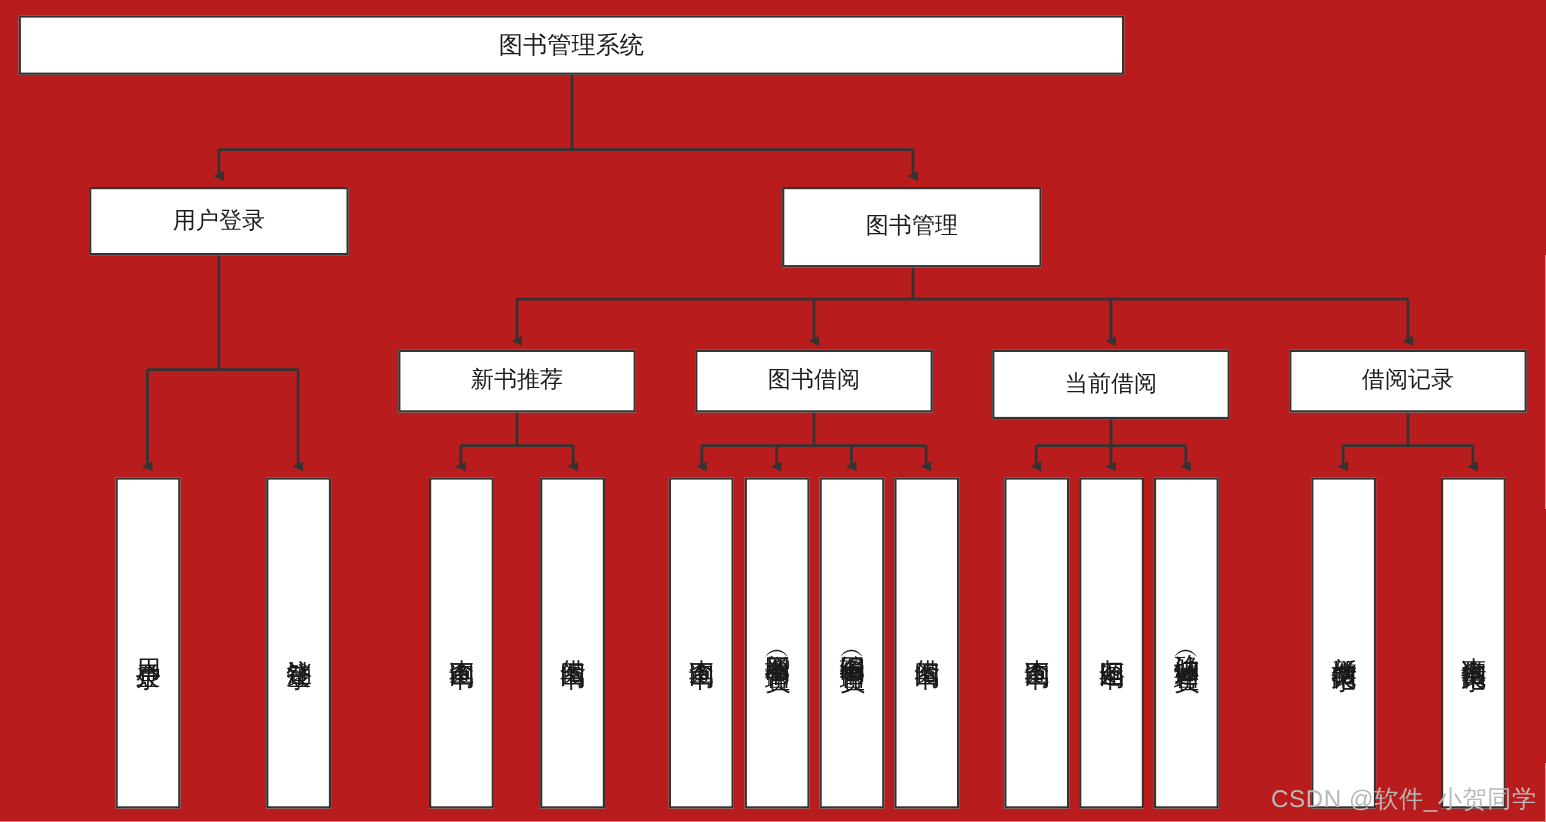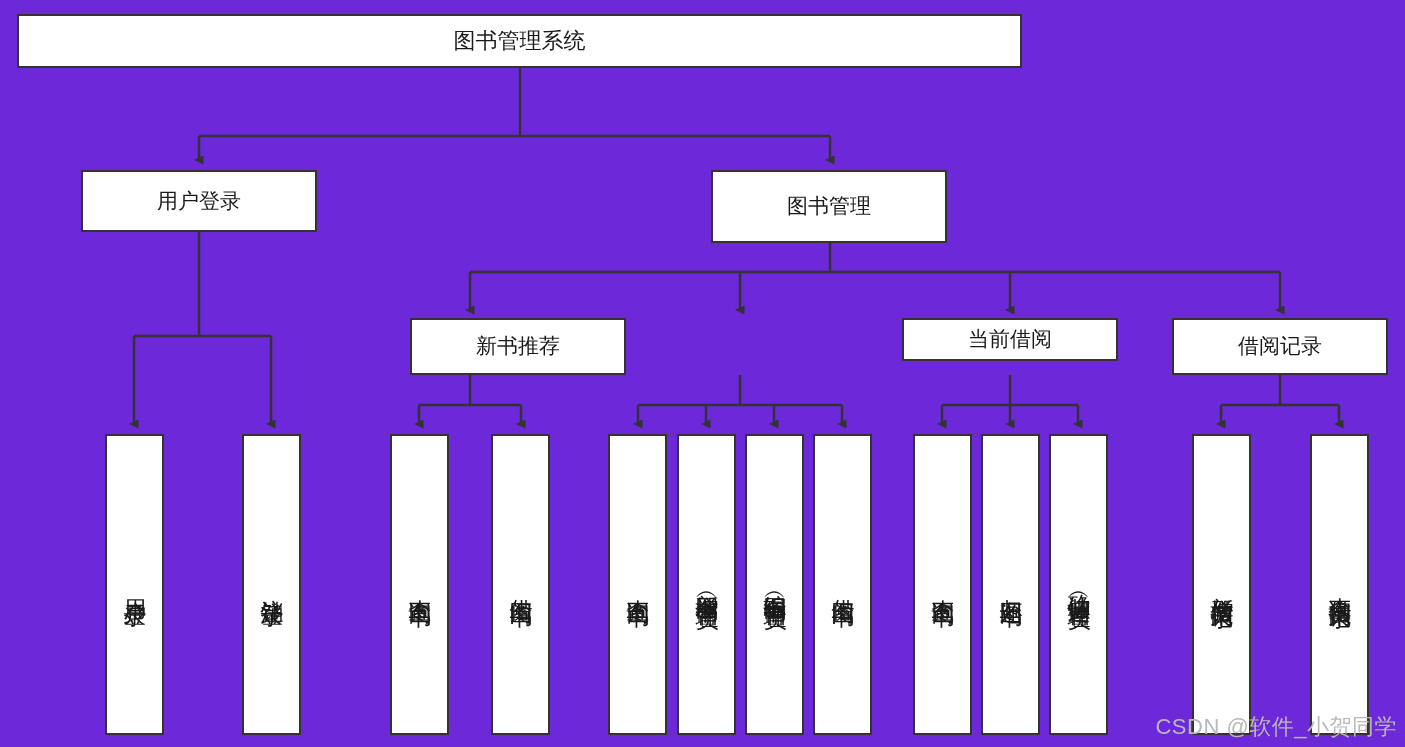--- a/index.html
+++ b/index.html
@@ -7,21 +7,21 @@
     padding: 0;
     background: #ffffff;
   }
   body {
     font-family: "Liberation Sans", "DejaVu Sans", sans-serif;
   }
   #canvas {
     position: relative;
     width: 1405px;
     height: 747px;
-    background: #6d28d9;
+    background: #b91c1c;
     overflow: hidden;
   }
   
   #wires {
     position: absolute;
     left: 0;
     top: 0;
     width: 1405px;
     height: 747px;
   }
@@ -132,24 +132,27 @@
     <span class="node-label">图书管理系统</span>
   </div>
 
   <div class="node horiz" style="left:81px; top:170px; width:236px; height:62px;">
     <span class="node-label">用户登录</span>
   </div>
   <div class="node horiz" style="left:711px; top:170px; width:236px; height:73px;">
     <span class="node-label">图书管理</span>
   </div>
 
-  <div class="node horiz" style="left:362px; top:318px; width:216px; height:57px;margin-left:48px;">
+  <div class="node horiz" style="left:362px; top:318px; width:216px; height:57px;">
     <span class="node-label">新书推荐</span>
   </div>
-  <div class="node horiz" style="left:902px; top:318px; width:216px; height:43px;">
+  <div class="node horiz" style="left:632px; top:318px; width:216px; height:57px;">
+    <span class="node-label">图书借阅</span>
+  </div>
+  <div class="node horiz" style="left:902px; top:318px; width:216px; height:63px;">
     <span class="node-label">当前借阅</span>
   </div>
   <div class="node horiz" style="left:1172px; top:318px; width:216px; height:57px;">
     <span class="node-label">借阅记录</span>
   </div>
 
   <div class="node vert" style="left:105px; top:434px; width:59px; height:301px;">
     <span class="node-label">用户登录</span>
   </div>
   <div class="node vert" style="left:242px; top:434px; width:59px; height:301px;">

